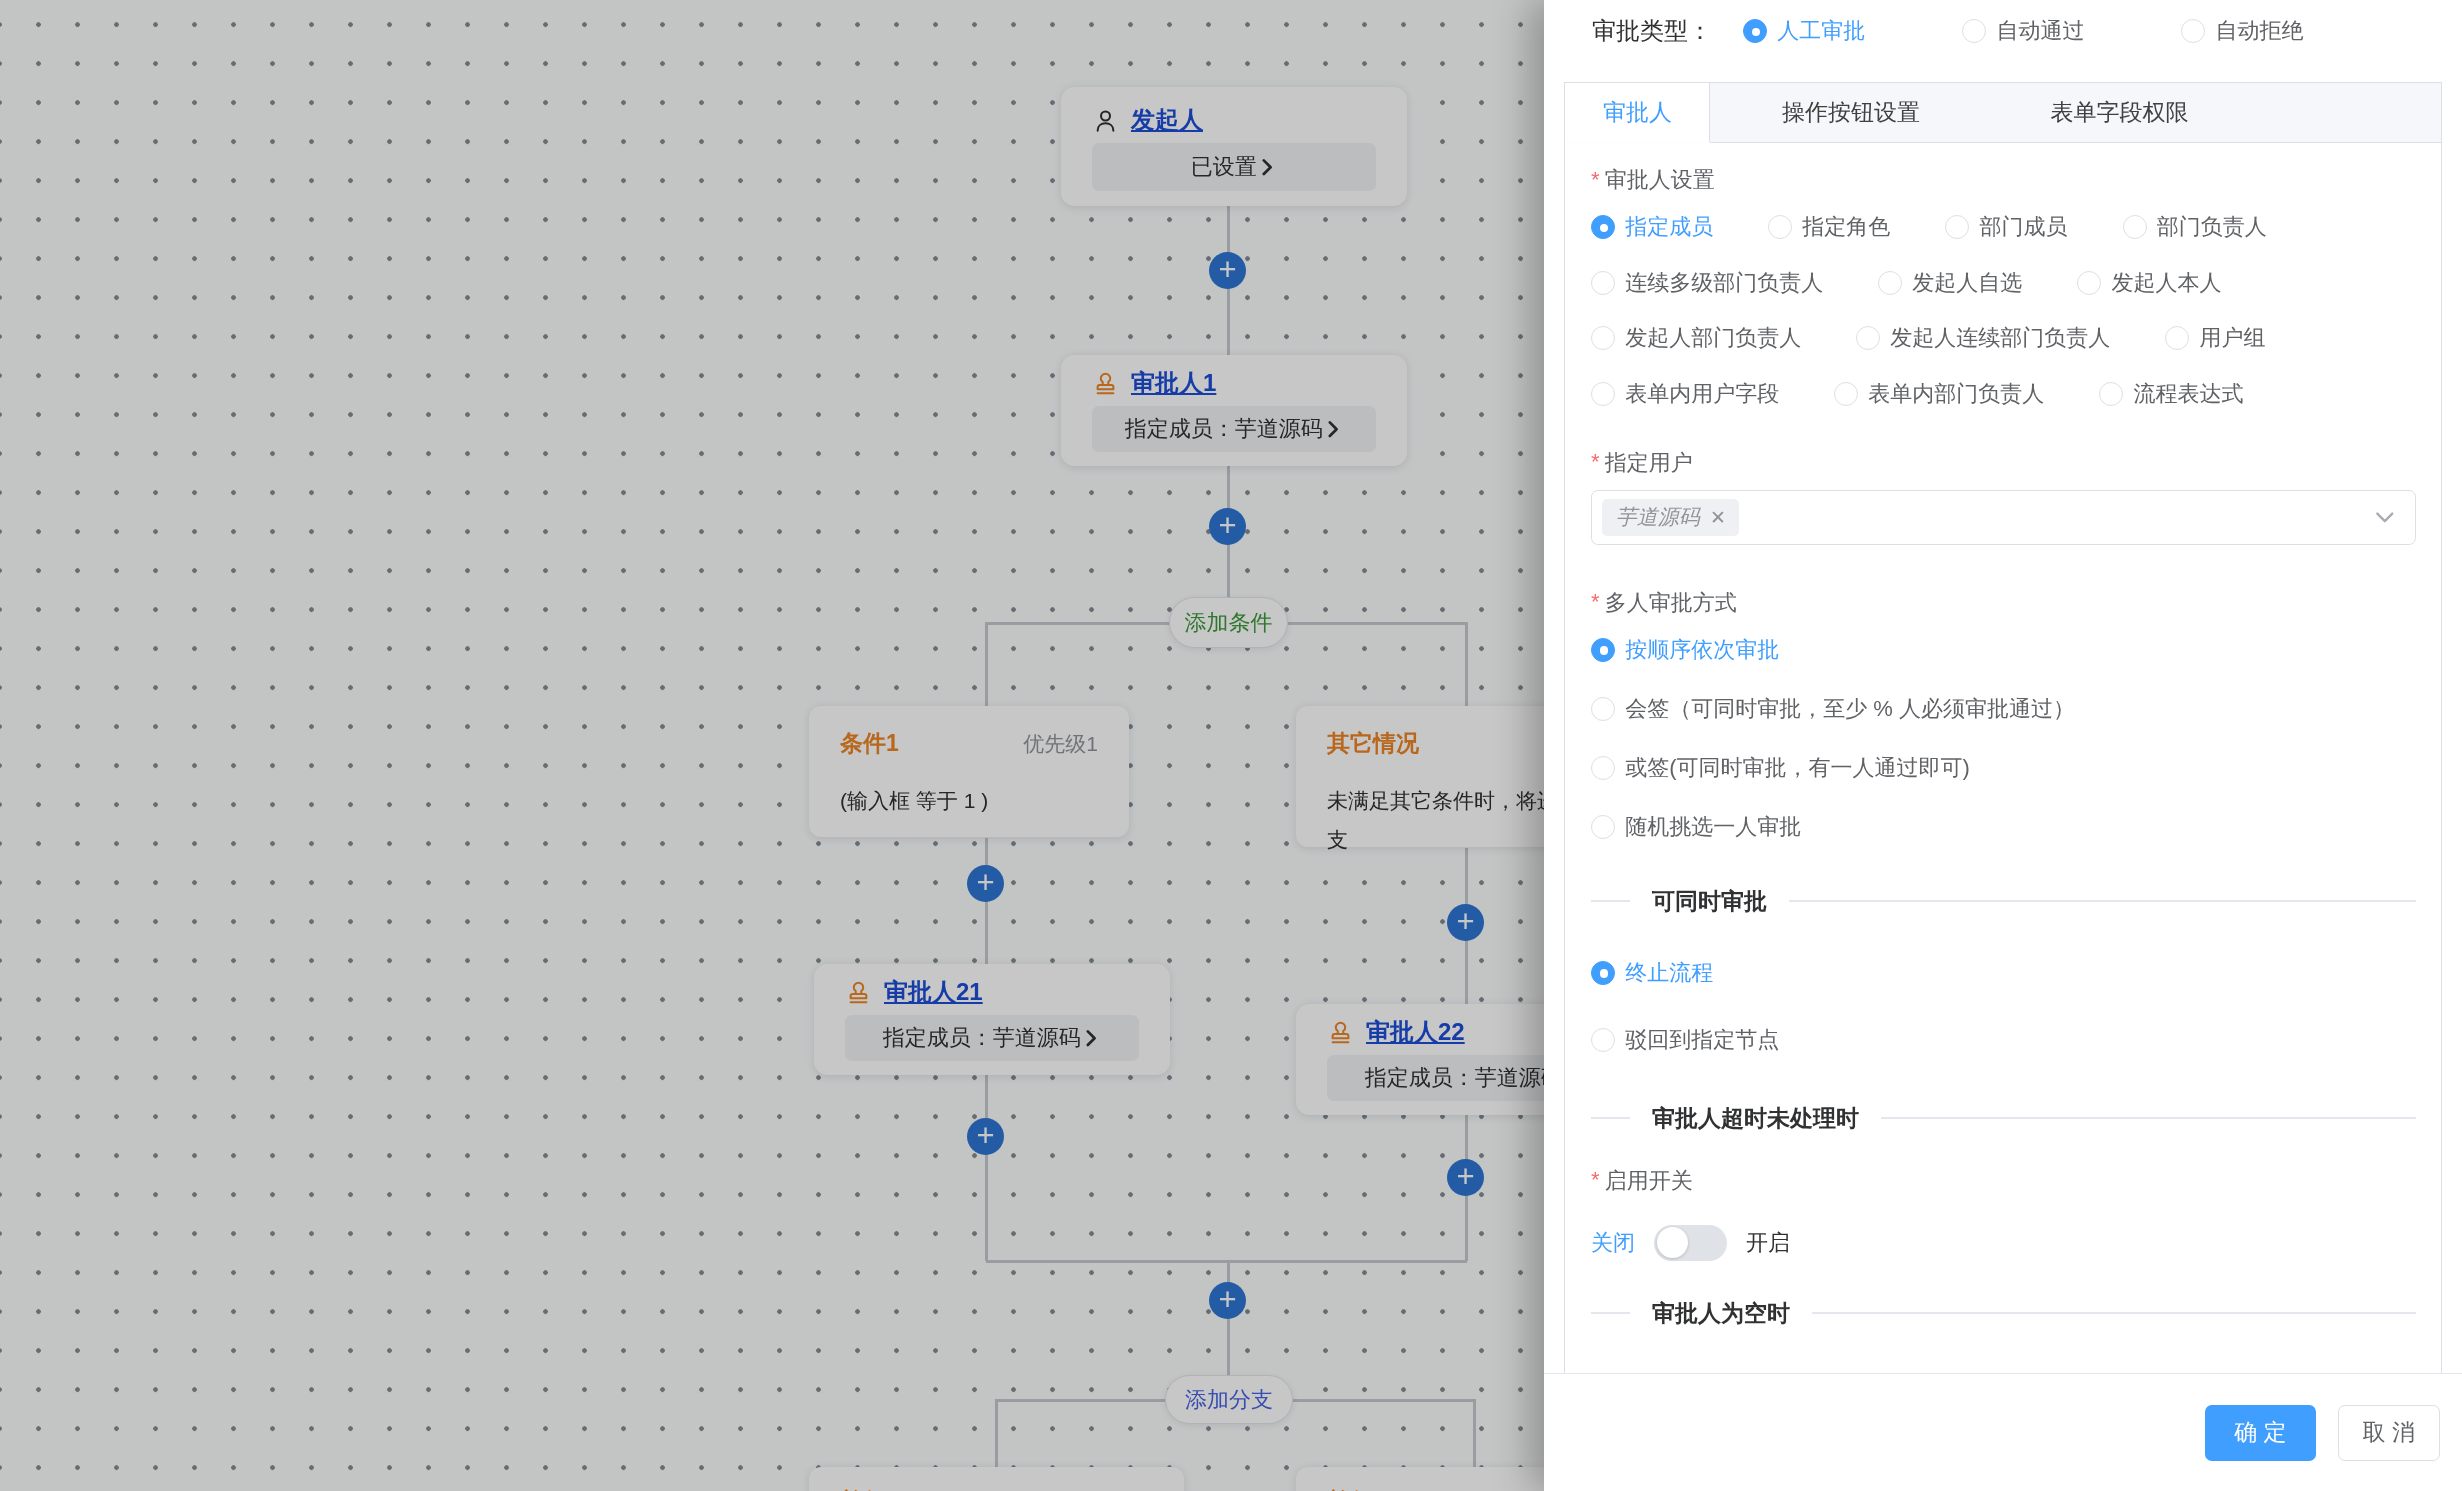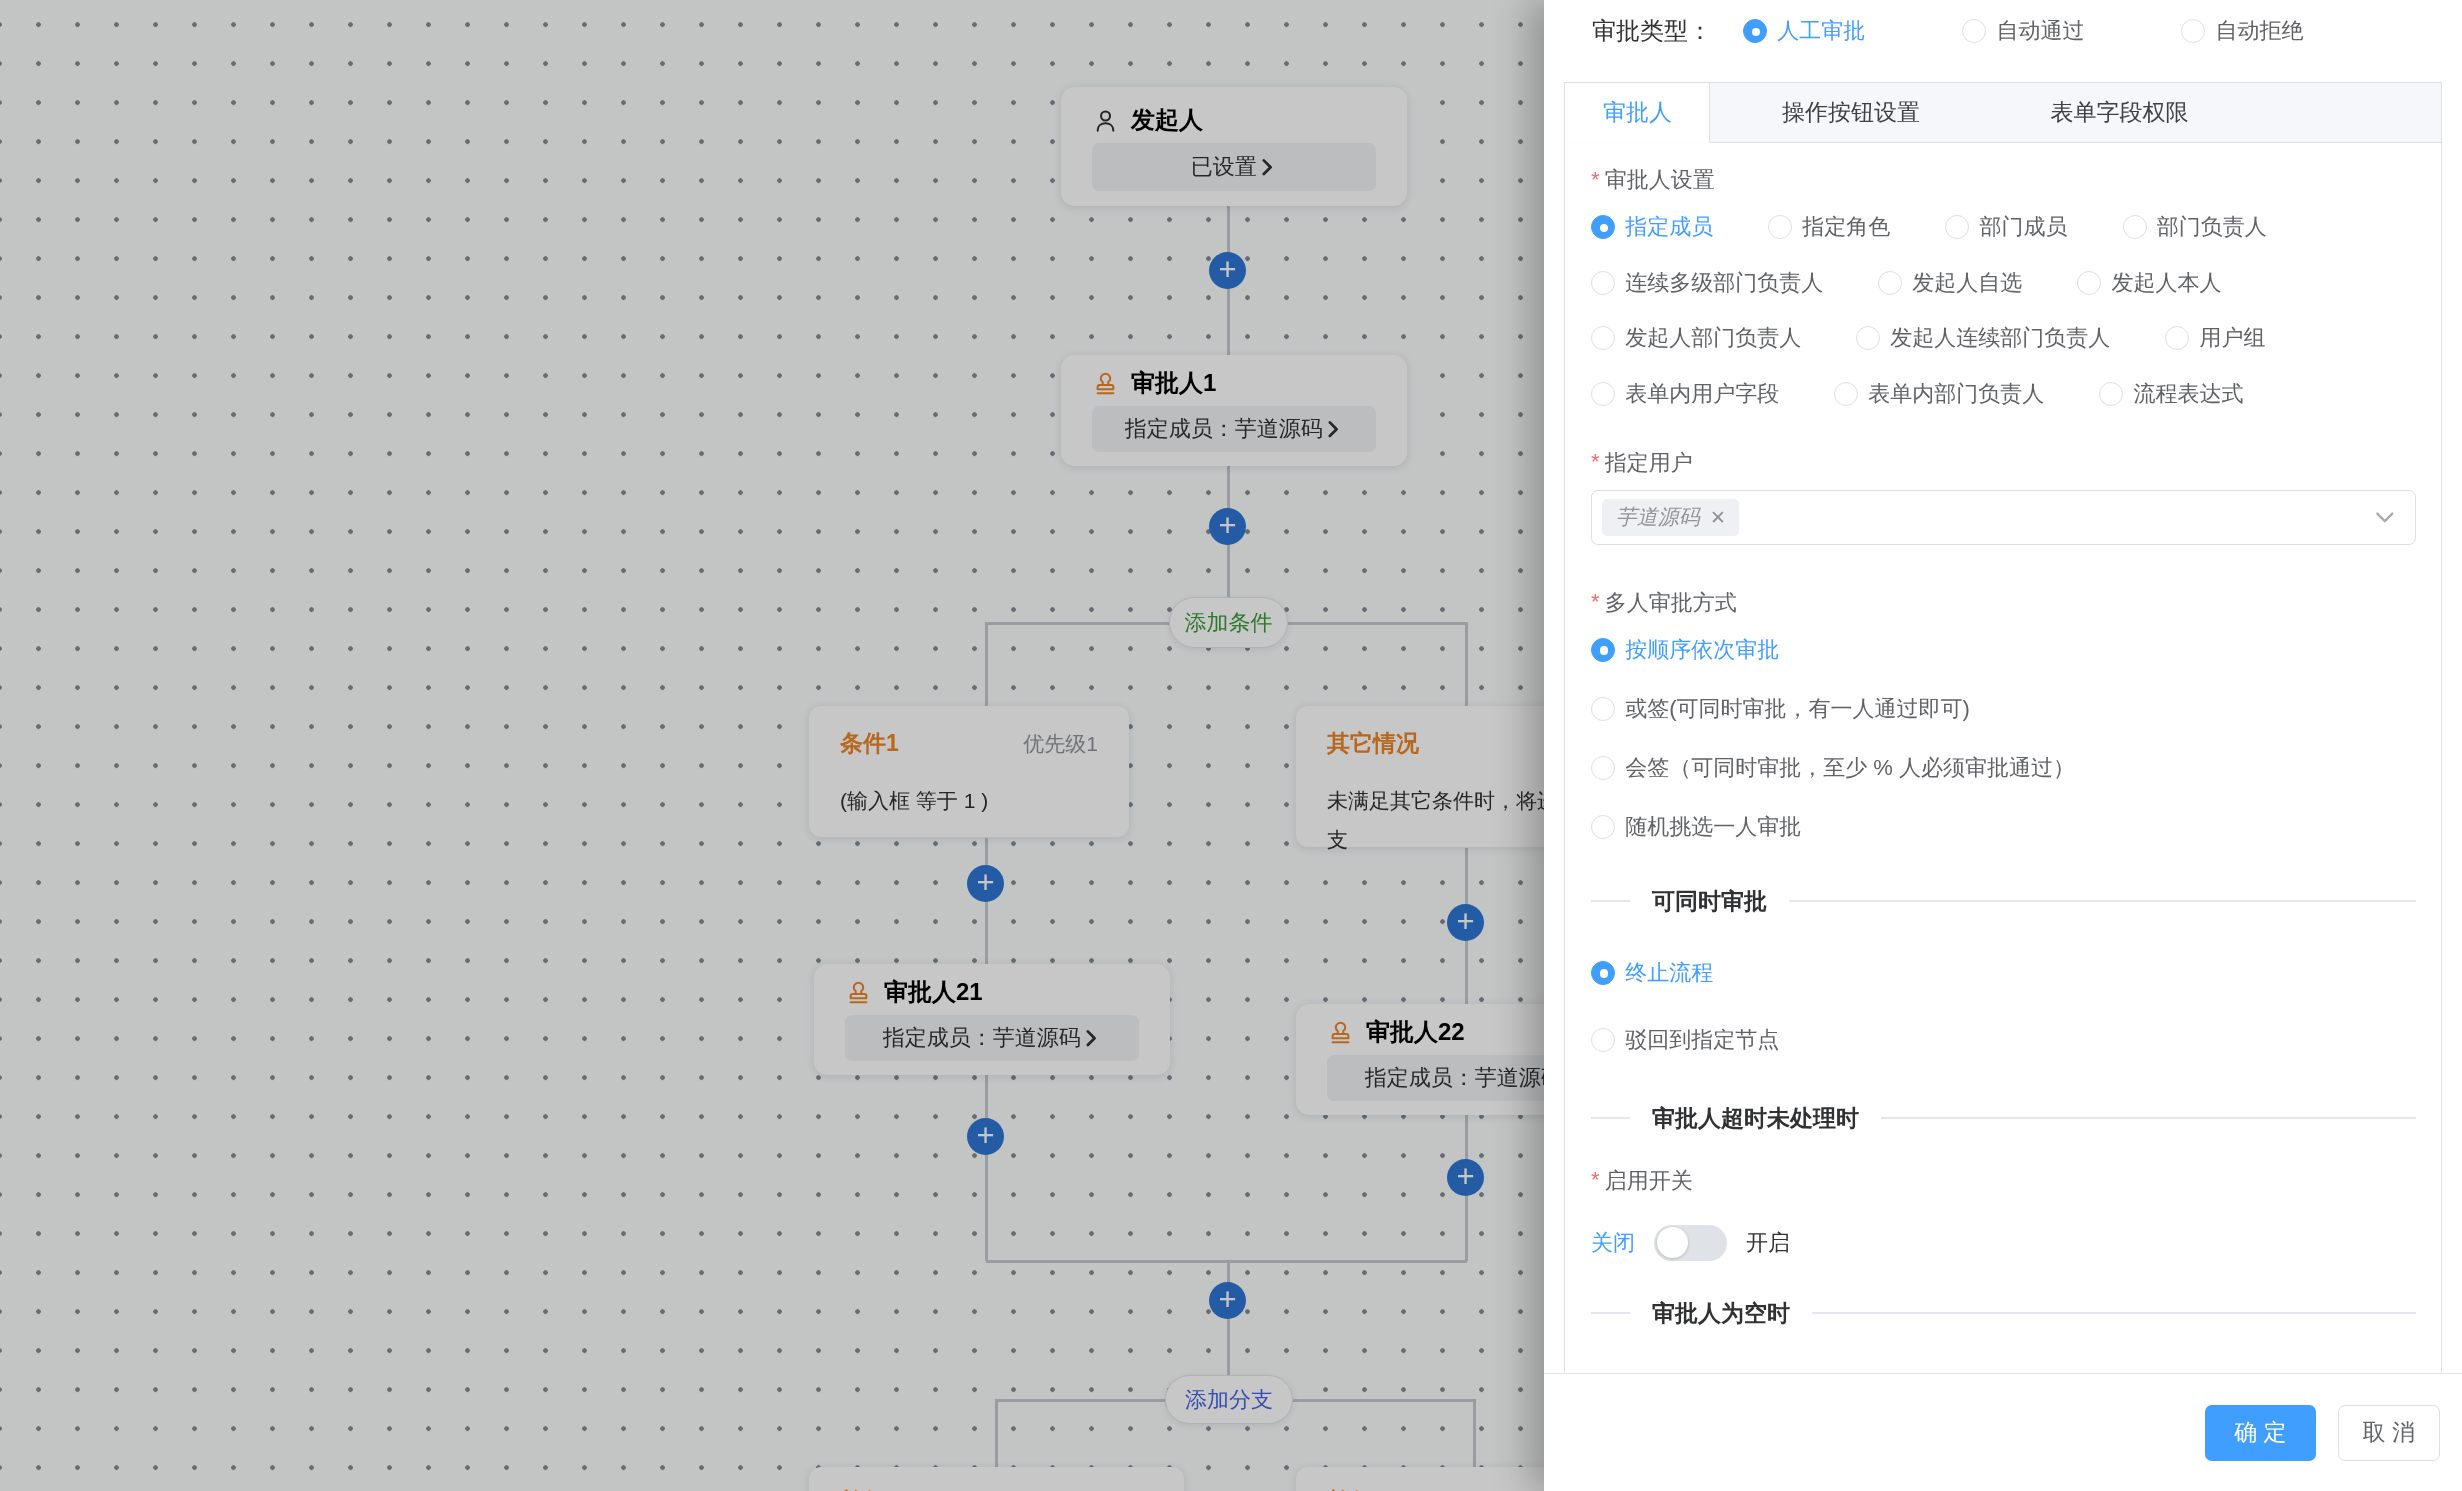--- a/index.html
+++ b/index.html
@@ -11,21 +11,21 @@
     background-image:radial-gradient(circle,#848b94 2px,transparent 2.6px);
     background-size:39px 39px; background-position:19px 5.1px; }
   .mask { position:absolute; inset:0; background:rgba(0,0,0,0.22); z-index:10; }
 
   .vline,.hline { position:absolute; background:#c4c8ce; z-index:1; }
   .vline { width:2.6px; } .hline { height:2.6px; }
 
   .node { position:absolute; background:#fff; border-radius:13.6px; z-index:2;
     box-shadow:0 1.7px 8.5px rgba(0,0,0,0.10); }
   .node-title { display:flex; align-items:center; gap:12px; padding:17px 31px 0;
-    font-size:24px; font-weight:bold; color:#000000; }
+    font-size:24px; font-weight:bold; color:#1d4ed8;text-decoration:underline; }
   .node-inner { position:absolute; left:31px; right:31px; bottom:15.3px; height:48px;
     background:#f1f3f5; border-radius:6.8px; display:flex; align-items:center;
     justify-content:center; padding:0 15.3px; font-size:22px; color:#303133; }
 
   .cond { position:absolute; background:#fff; border-radius:12px; z-index:2;
     box-shadow:0 1.7px 8.5px rgba(0,0,0,0.10); padding:22px 31px; }
   .cond-head { display:flex; justify-content:space-between; align-items:center; }
   .cond-title { font-size:23px; font-weight:bold; color:#ec8424; }
   .cond-priority { font-size:21px; color:#909399; }
   .cond-body { margin-top:22px; font-size:21px; color:#303133; line-height:39px; }
@@ -369,25 +369,25 @@
         <span class="star">*</span>
         <span>多人审批方式</span>
       </div>
       <div class="rcol" style="margin-top:17px;">
         <label class="ritem on">
             <span class="radio on"></span>
             <span class="rlabel">按顺序依次审批</span>
           </label>
         <label class="ritem">
             <span class="radio"></span>
-            <span class="rlabel">或签(可同时审批，有一人通过即可)</span>
+            <span class="rlabel">会签（可同时审批，至少 % 人必须审批通过）</span>
           </label>
         <label class="ritem">
             <span class="radio"></span>
-            <span class="rlabel">会签（可同时审批，至少 % 人必须审批通过）</span>
+            <span class="rlabel">或签(可同时审批，有一人通过即可)</span>
           </label>
         <label class="ritem">
             <span class="radio"></span>
             <span class="rlabel">随机挑选一人审批</span>
           </label>
       </div>
 
       <div class="divider" style="margin-top:44px;">
         <span class="dline-s"></span>
         <span class="dtext">可同时审批</span>

